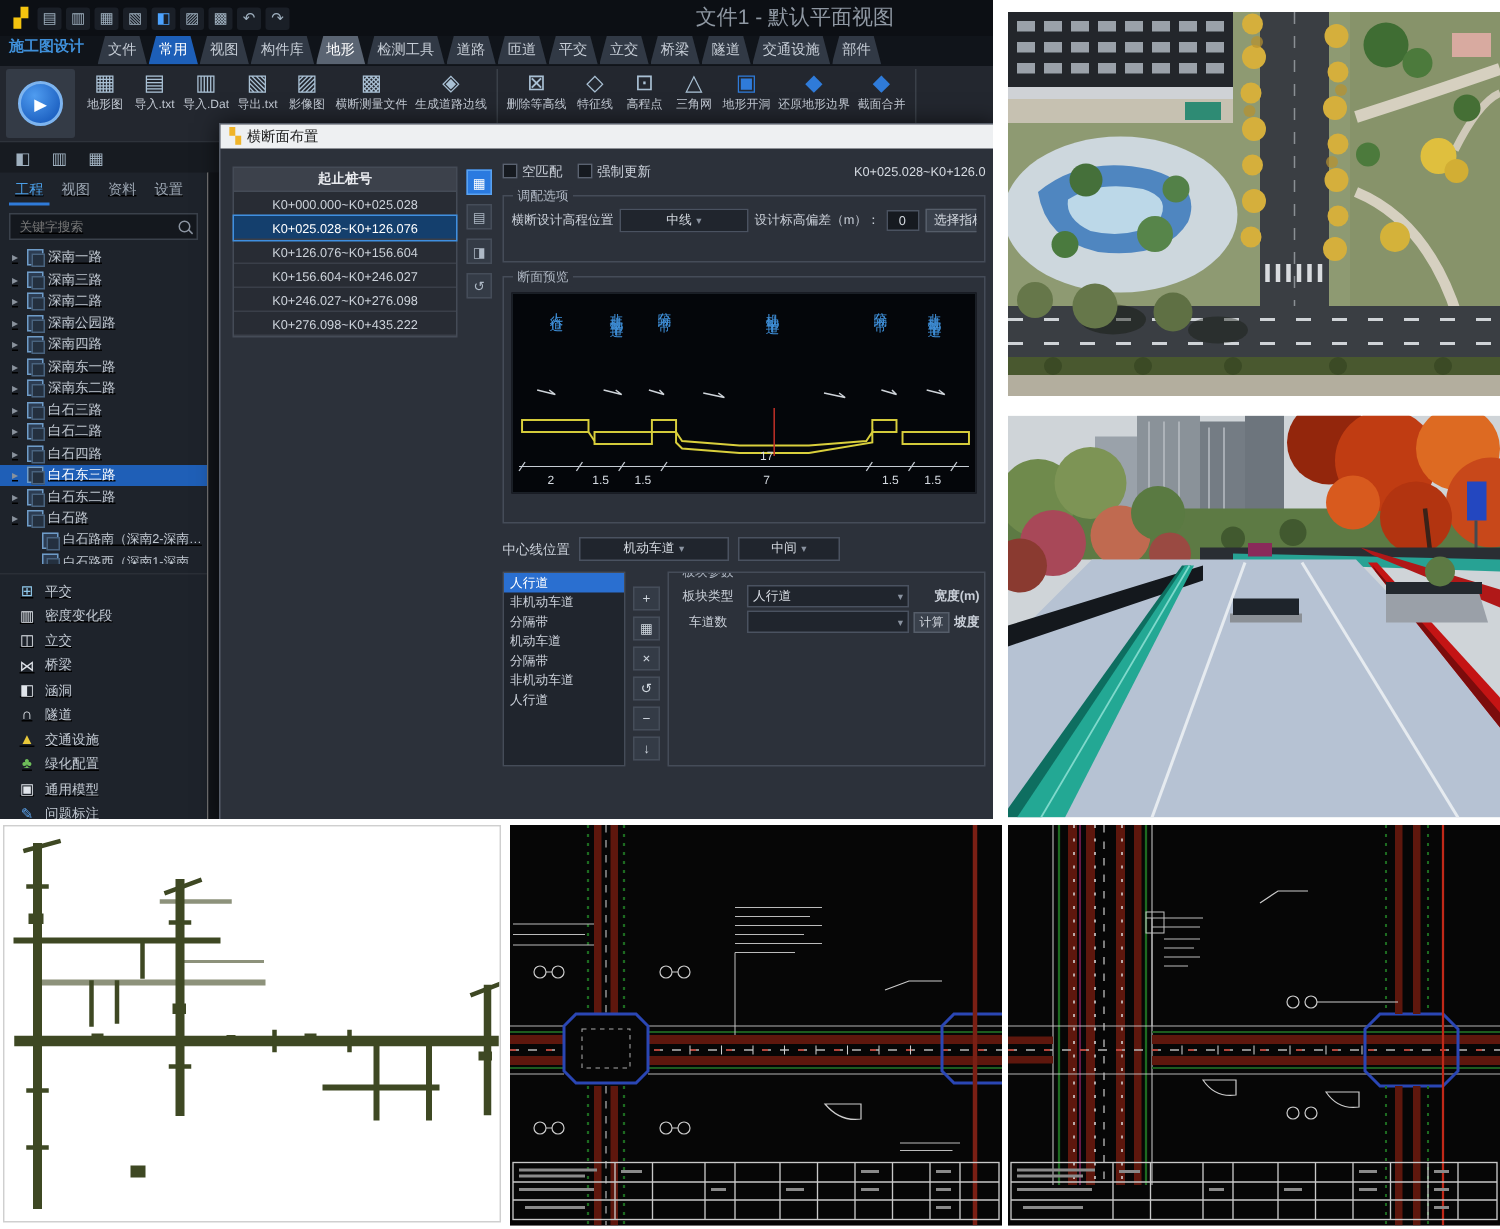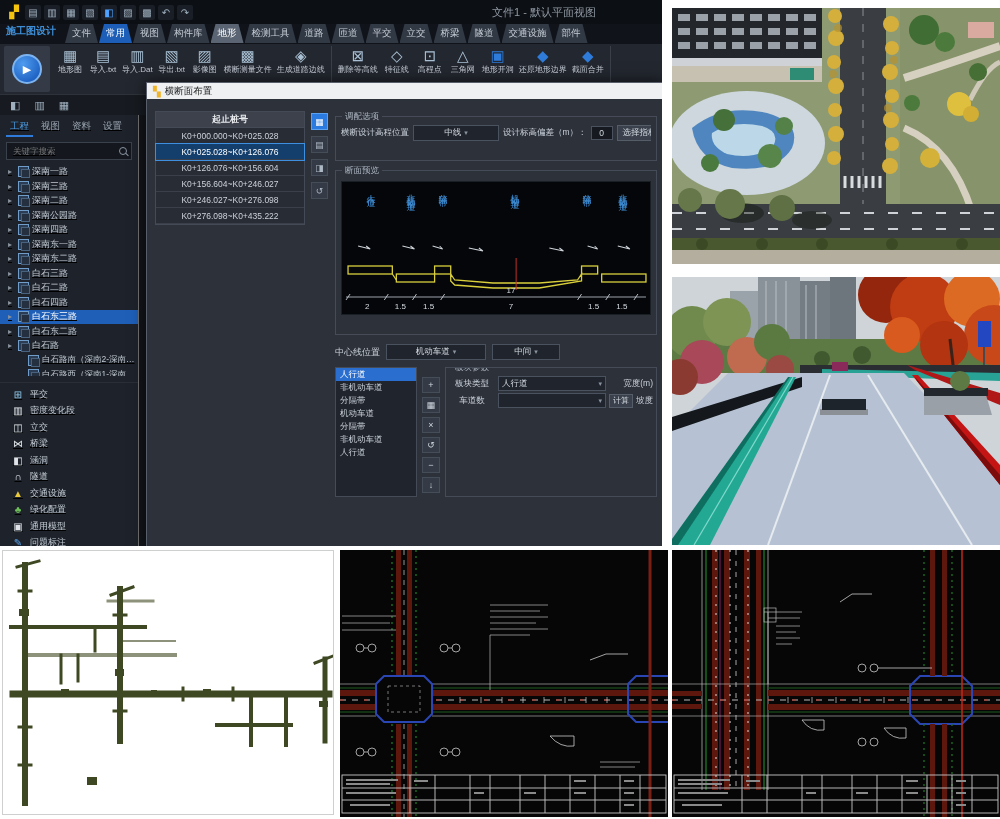--- a/index.html
+++ b/index.html
@@ -5,21 +5,21 @@
   html,body{margin:0;padding:0;background:#fff;font-family:"Liberation Sans",sans-serif;}
   #root{position:relative;width:1000px;height:819px;background:#fff;overflow:hidden;}
   .panel{position:absolute;overflow:hidden;}
   svg{display:block;}
 
   
   #app{position:absolute;left:0;top:0;width:662px;height:546px;background:#181c22;overflow:hidden;}
   .titlebar{height:24px;background:#0c0f14;display:flex;align-items:center;padding:0 6px;gap:3px;}
   .qicon{width:16px;height:15px;font-size:10px;color:#9fb0bf;display:flex;align-items:center;justify-content:center;background:#1a1f27;border-radius:2px;}
   .qicon:first-child{color:#f5c40f;background:none;font-size:12px;font-weight:bold;}
-  .wtitle{margin-left:auto;margin-right:60px;color:#8f98a3;font-size:11px;}
+  .wtitle{margin-left:auto;margin-right:60px;color:#8f98a3;font-size:14px;}
 
   .tabstrip{height:20px;background:#10141a;display:flex;align-items:flex-start;gap:1px;padding:0 2px;overflow:hidden;}
   .workspace{color:#3f8fd8;font-size:10px;font-weight:bold;width:56px;flex:none;padding:0 2px 3px 4px;}
   .rtab{flex:none;font-size:9.5px;color:#c6cdd6;background:#313945;padding:3px 7px 3px;clip-path:polygon(5px 0,calc(100% - 5px) 0,100% 100%,0 100%);white-space:nowrap;}
   .rtab.highlight{background:#1d5fb8;color:#fff;}
   .rtab.active{background:#5a6472;color:#fff;}
 
   .ribbon{height:46px;background:#23272f;display:flex;align-items:stretch;padding:2px 4px;gap:6px;border-bottom:1px solid #2e333b;overflow:hidden;}
   .appbtn{width:46px;flex:none;background:#343b46;display:flex;align-items:center;justify-content:center;border-radius:2px;}
   .appglyph{width:26px;height:26px;border-radius:50%;background:radial-gradient(circle at 35% 30%,#4f9cf0,#0f50b4);color:#fff;font-size:11px;display:flex;align-items:center;justify-content:center;border:2px solid #7db4ef;}
@@ -95,21 +95,21 @@
   .lbtns{width:18px;flex:none;display:flex;flex-direction:column;gap:4px;align-items:center;padding-top:10px;}
   .lbtn{width:16px;height:14px;background:#343b46;border:1px solid #454d59;color:#cfd6de;font-size:9px;display:flex;align-items:center;justify-content:center;}
   .form{flex:1;border:1px solid #454c58;position:relative;padding:7px 3px 3px;overflow:hidden;}
   .fghead{position:absolute;top:-6px;left:6px;background:#2c313a;padding:0 3px;font-size:8.5px;color:#aeb6c2;}
   .frow{display:flex;align-items:center;gap:3px;height:17px;font-size:8.5px;color:#c9cfd8;white-space:nowrap;overflow:hidden;}
   .flabel{width:46px;text-align:center;flex:none;}
   .fsel{width:100px;flex:none;background:#20252d;border:1px solid #4a5260;height:13px;display:inline-flex;align-items:center;justify-content:space-between;padding:0 3px;color:#d5dae1;overflow:hidden;}
   .fsel::after{content:'▾';color:#8a93a0;font-size:7px;margin-left:2px;}
   .mini-btn{background:#3a414c;border:1px solid #555d69;font-size:8px;padding:0 3px;height:12px;display:inline-flex;align-items:center;color:#d5dae1;}
   .mini-btn:empty{display:none;}
-  .frlabel{flex:1;text-align:right;color:#c9cfd8;overflow:hidden;}
+  .frlabel{flex:1;text-align:right;color:#c9cfd8;overflow:hidden;font-weight:bold;}
 
   
   #render-aerial{left:672px;top:8px;width:328px;height:256px;}
   #render-street{left:672px;top:277px;width:328px;height:268px;}
   #cad-white{left:2px;top:550px;width:330px;height:263px;background:#fff;border:1px solid #cfcfcf;}
   #cad-mid{left:340px;top:550px;width:328px;height:267px;background:#000;}
   #cad-right{left:672px;top:550px;width:328px;height:267px;background:#000;}
 </style>
 </head>
 <body>
@@ -386,20 +386,31 @@
         </div>
         <div class="sbtns">
 
         <span class="sbtn active">▦</span>
             <span class="sbtn">▤</span>
             <span class="sbtn">◨</span>
             <span class="sbtn">↺</span>
           </div>
 
         <div class="rz">
+          <div class="row1">
+            <label class="chk">
+              <span class="box"></span>
+              <span>空匹配</span>
+            </label>
+            <label class="chk">
+              <span class="box"></span>
+              <span>强制更新</span>
+            </label>
+            <span class="range">K0+025.028~K0+126.0</span>
+          </div>
 
           <div class="group">
             <span class="glab">调配选项</span>
             <div class="g1row">
               <span>横断设计高程位置</span>
               <span class="sel w78">
                   <span>中线</span>
                 </span>
               <span>设计标高偏差（m）：</span>
               <span class="inp">0</span>

